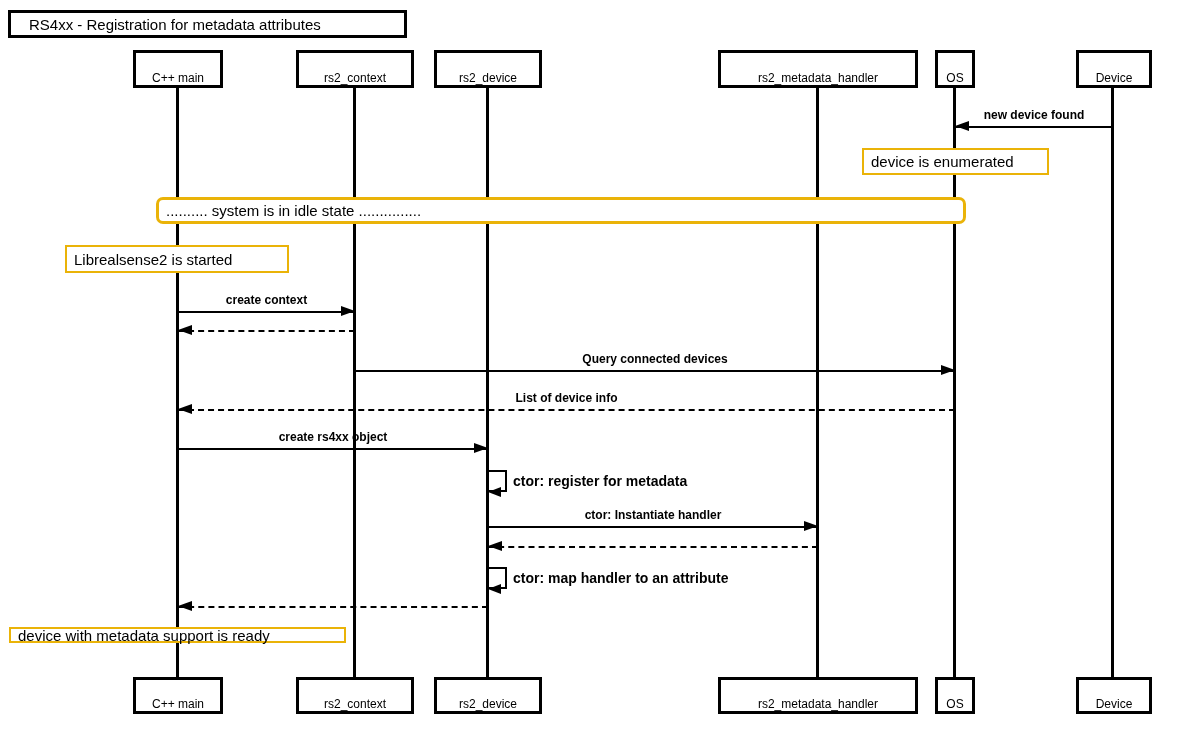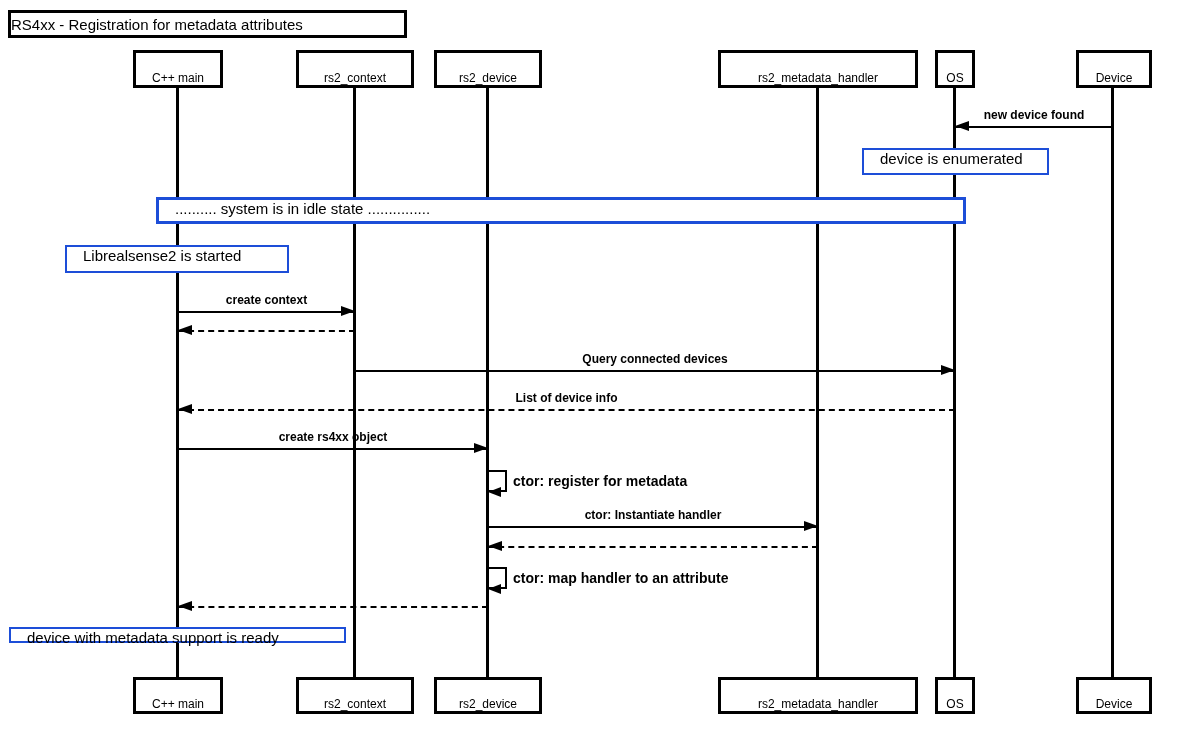--- a/index.html
+++ b/index.html
@@ -9,29 +9,29 @@
   }
   .pbox {
     position:absolute; height:38px; background:#fff; border:3px solid #000;
     box-sizing:border-box; display:flex; align-items:flex-end; justify-content:center;
     font-size:12px; z-index:3; white-space:nowrap;
   }
   .pbox.bottom { height:37px; }
   .titlebox {
     position:absolute; left:8px; top:10px; width:399px; height:28px;
     background:#fff; border:3px solid #000; box-sizing:border-box;
-    display:flex; align-items:center; padding-left:0; font-size:15px; z-index:3;
+    display:flex; align-items:center; padding-left:18px; font-size:15px; z-index:3;
   }
   .lifeline { position:absolute; top:88px; height:589px; width:3px; background:#000; z-index:1; }
   .note {
-    position:absolute; background:#fff; border:2px solid #1d4ed8; box-sizing:border-box;
-    display:flex; padding-left:16px; font-size:15px;
+    position:absolute; background:#fff; border:2px solid #eab308; box-sizing:border-box;
+    display:flex; align-items:center; padding-left:7px; font-size:15px;
     white-space:nowrap; z-index:4;
   }
-  .note.thick { border-width:3px; }
+  .note.thick { border-width:3px;border-radius:7px; }
   .msg { position:absolute; height:0; z-index:2; }
   .msg .line  { position:absolute; left:0; right:0; top:-1px; border-top:2px solid #000; }
   .msg .line.dashed { border-top-style:dashed; }
   .msg .head-left  { position:absolute; left:0;  top:-6px; width:0; height:0;
     border-top:5px solid transparent; border-bottom:5px solid transparent; border-right:14px solid #000; }
   .msg .head-right { position:absolute; right:0; top:-6px; width:0; height:0;
     border-top:5px solid transparent; border-bottom:5px solid transparent; border-left:14px solid #000; }
   .msg .mlabel {
     position:absolute; left:0; right:0; bottom:5px; text-align:center;
     font-size:12px; font-weight:bold; white-space:nowrap;

